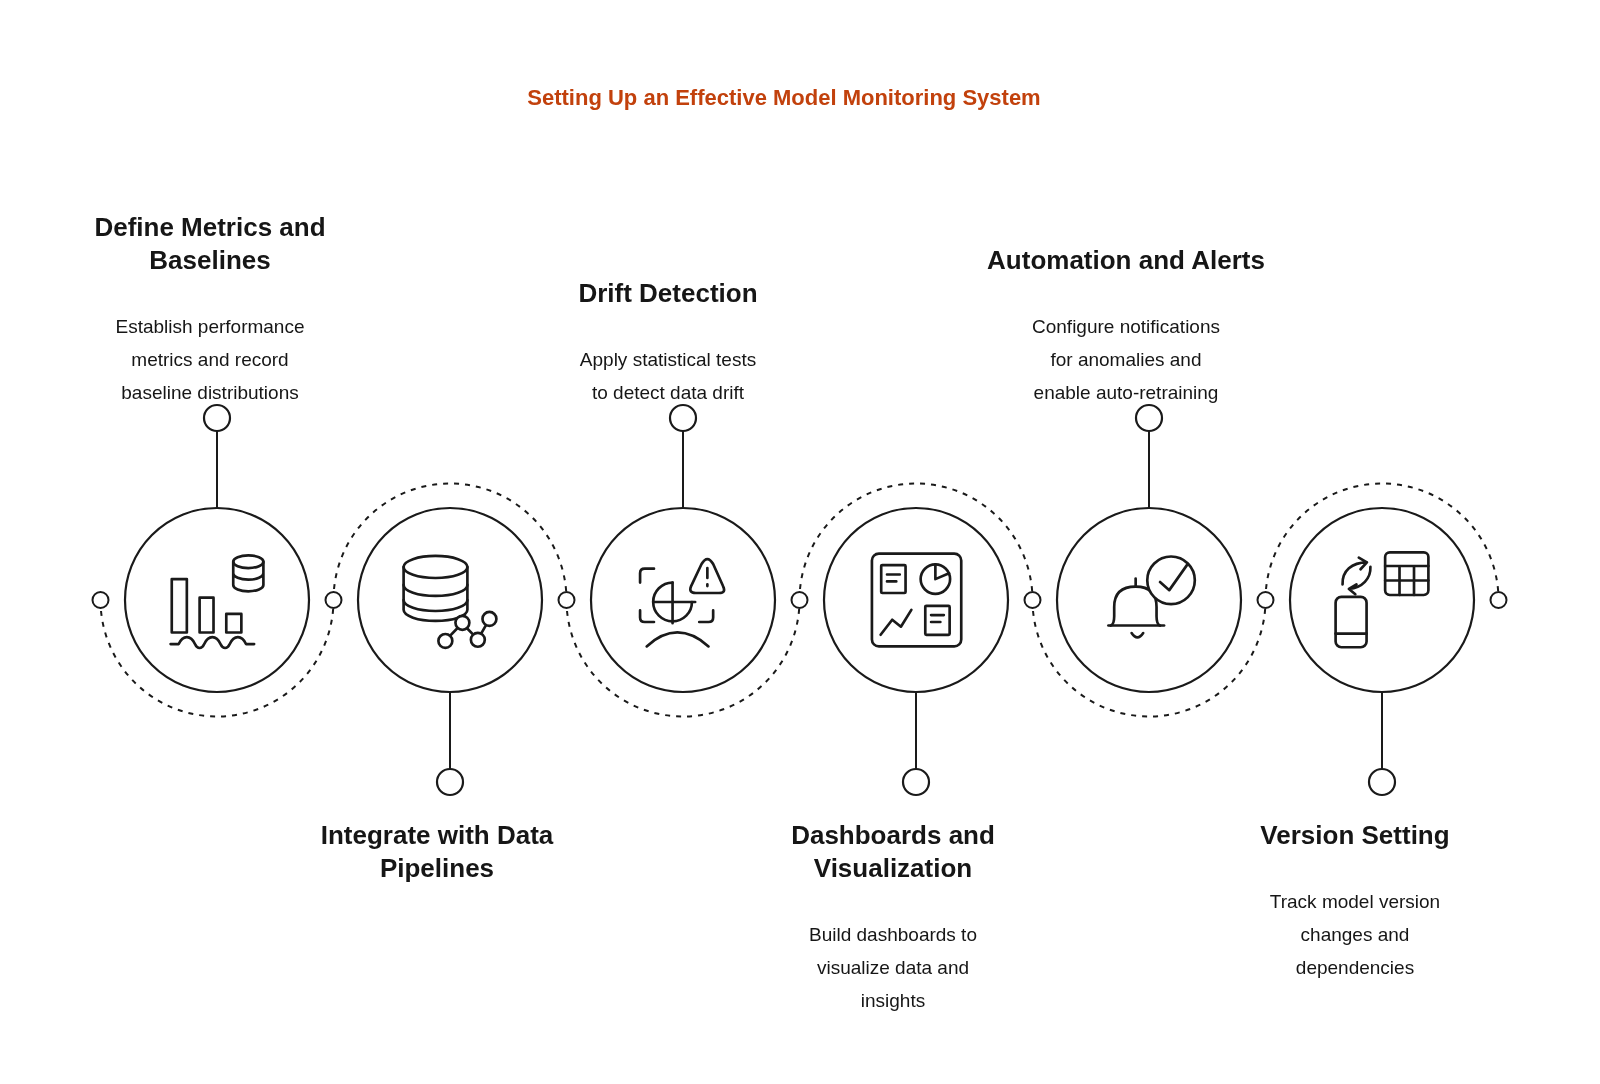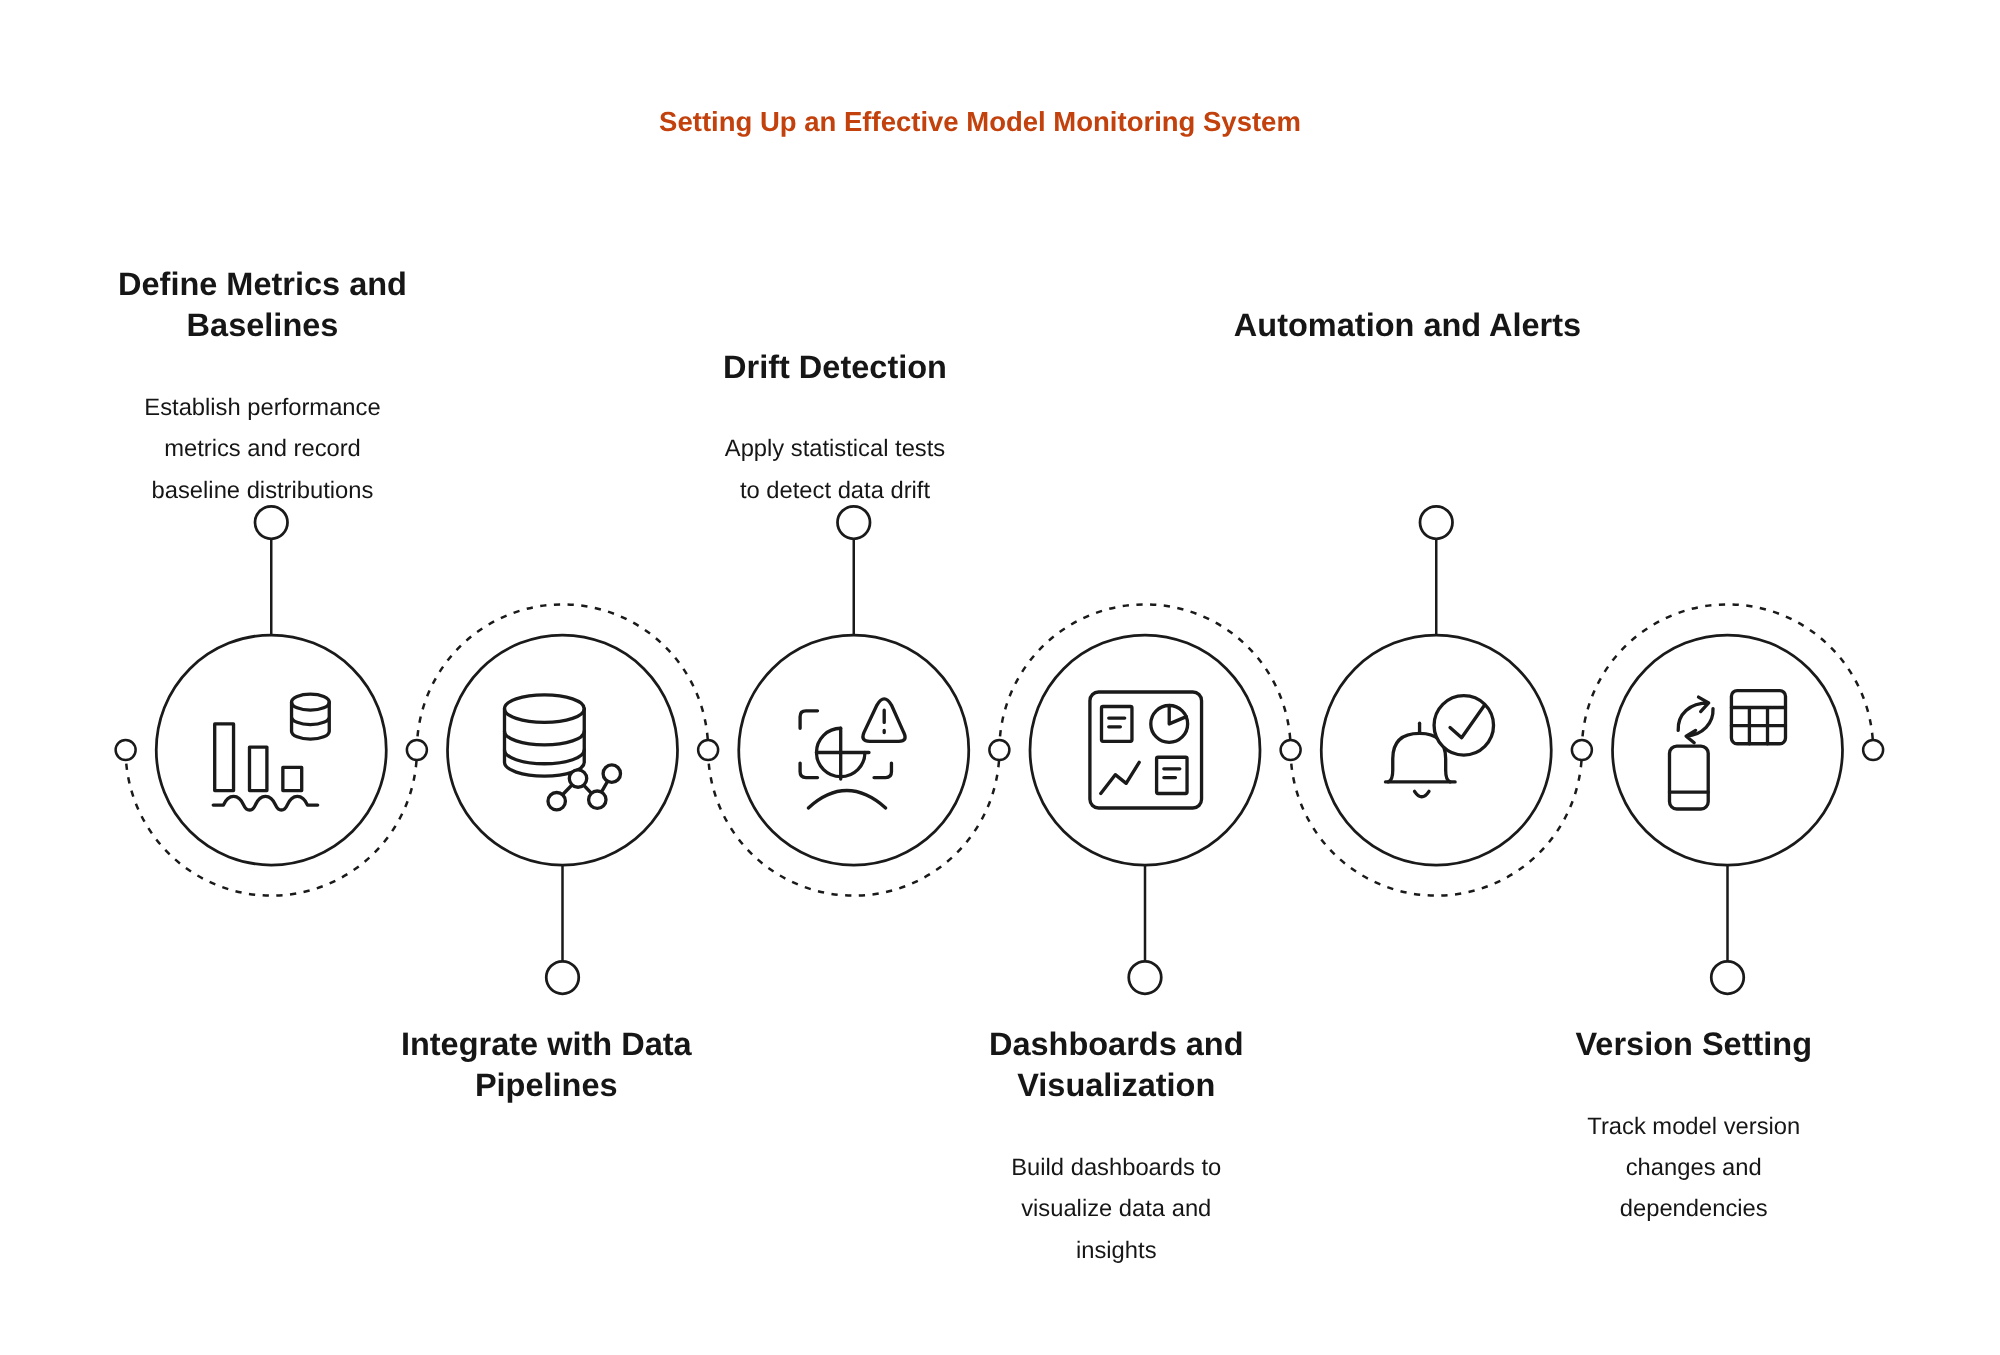--- a/index.html
+++ b/index.html
@@ -161,20 +161,23 @@
 <div class="step-text pos-s4">
   <h2 class="step-title">Dashboards and
 Visualization</h2>
   <p class="step-desc">Build dashboards to
 visualize data and
 insights</p>
 </div>
 
 <div class="step-text pos-s5">
   <h2 class="step-title">Automation and Alerts</h2>
+  <p class="step-desc">Configure notifications
+for anomalies and
+enable auto-retraining</p>
 </div>
 
 <div class="step-text pos-s6">
   <h2 class="step-title">Version Setting</h2>
   <p class="step-desc">Track model version
 changes and
 dependencies</p>
 </div>
 
 </body></html>

